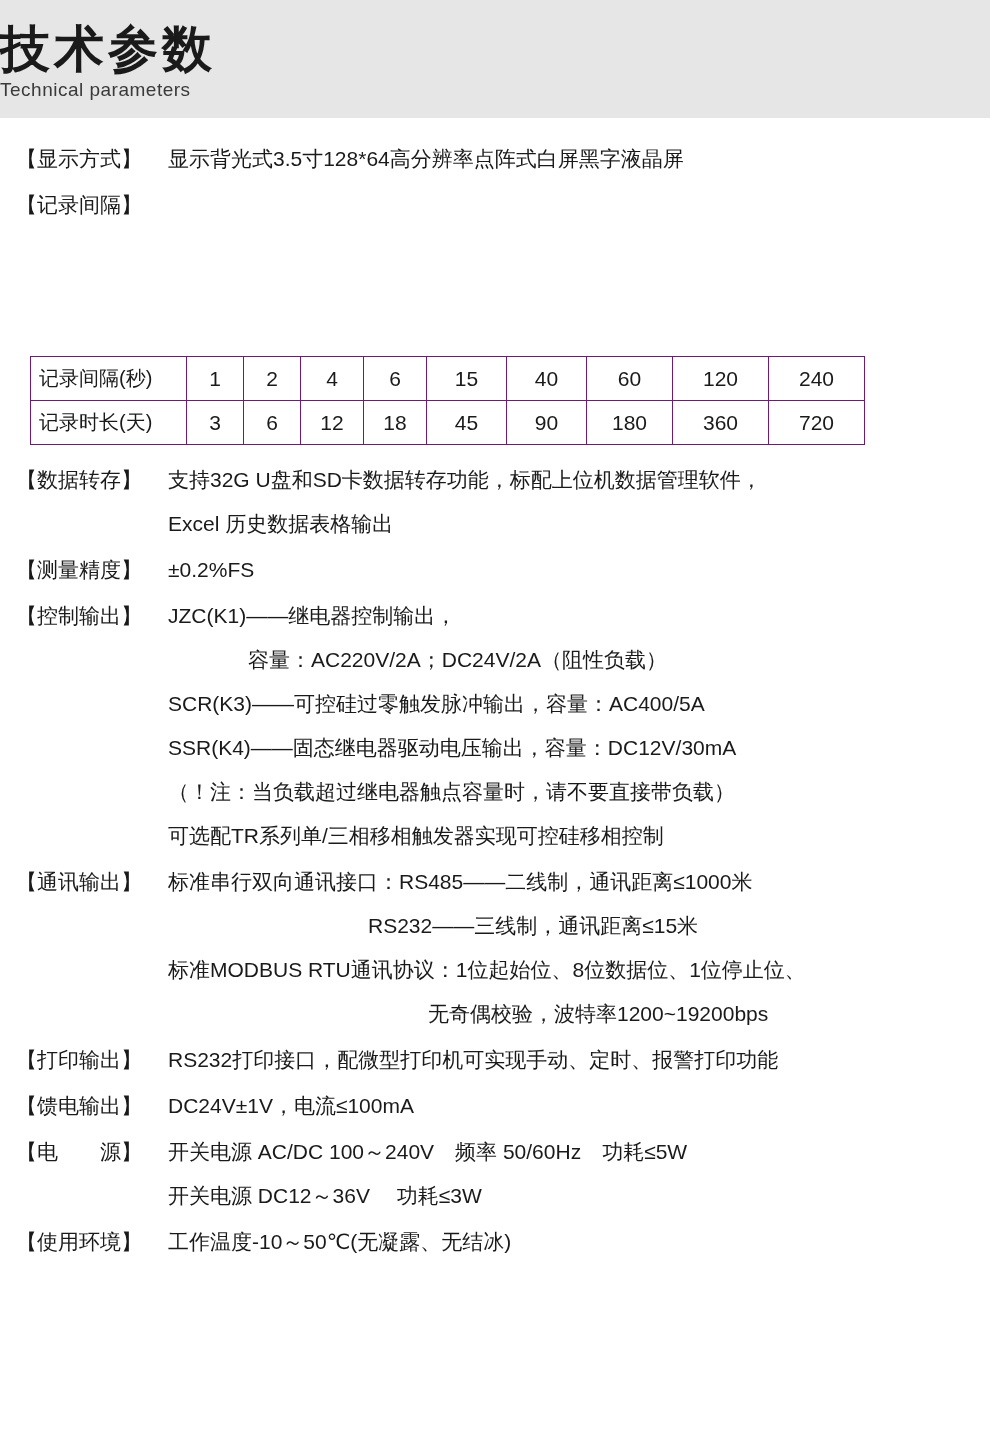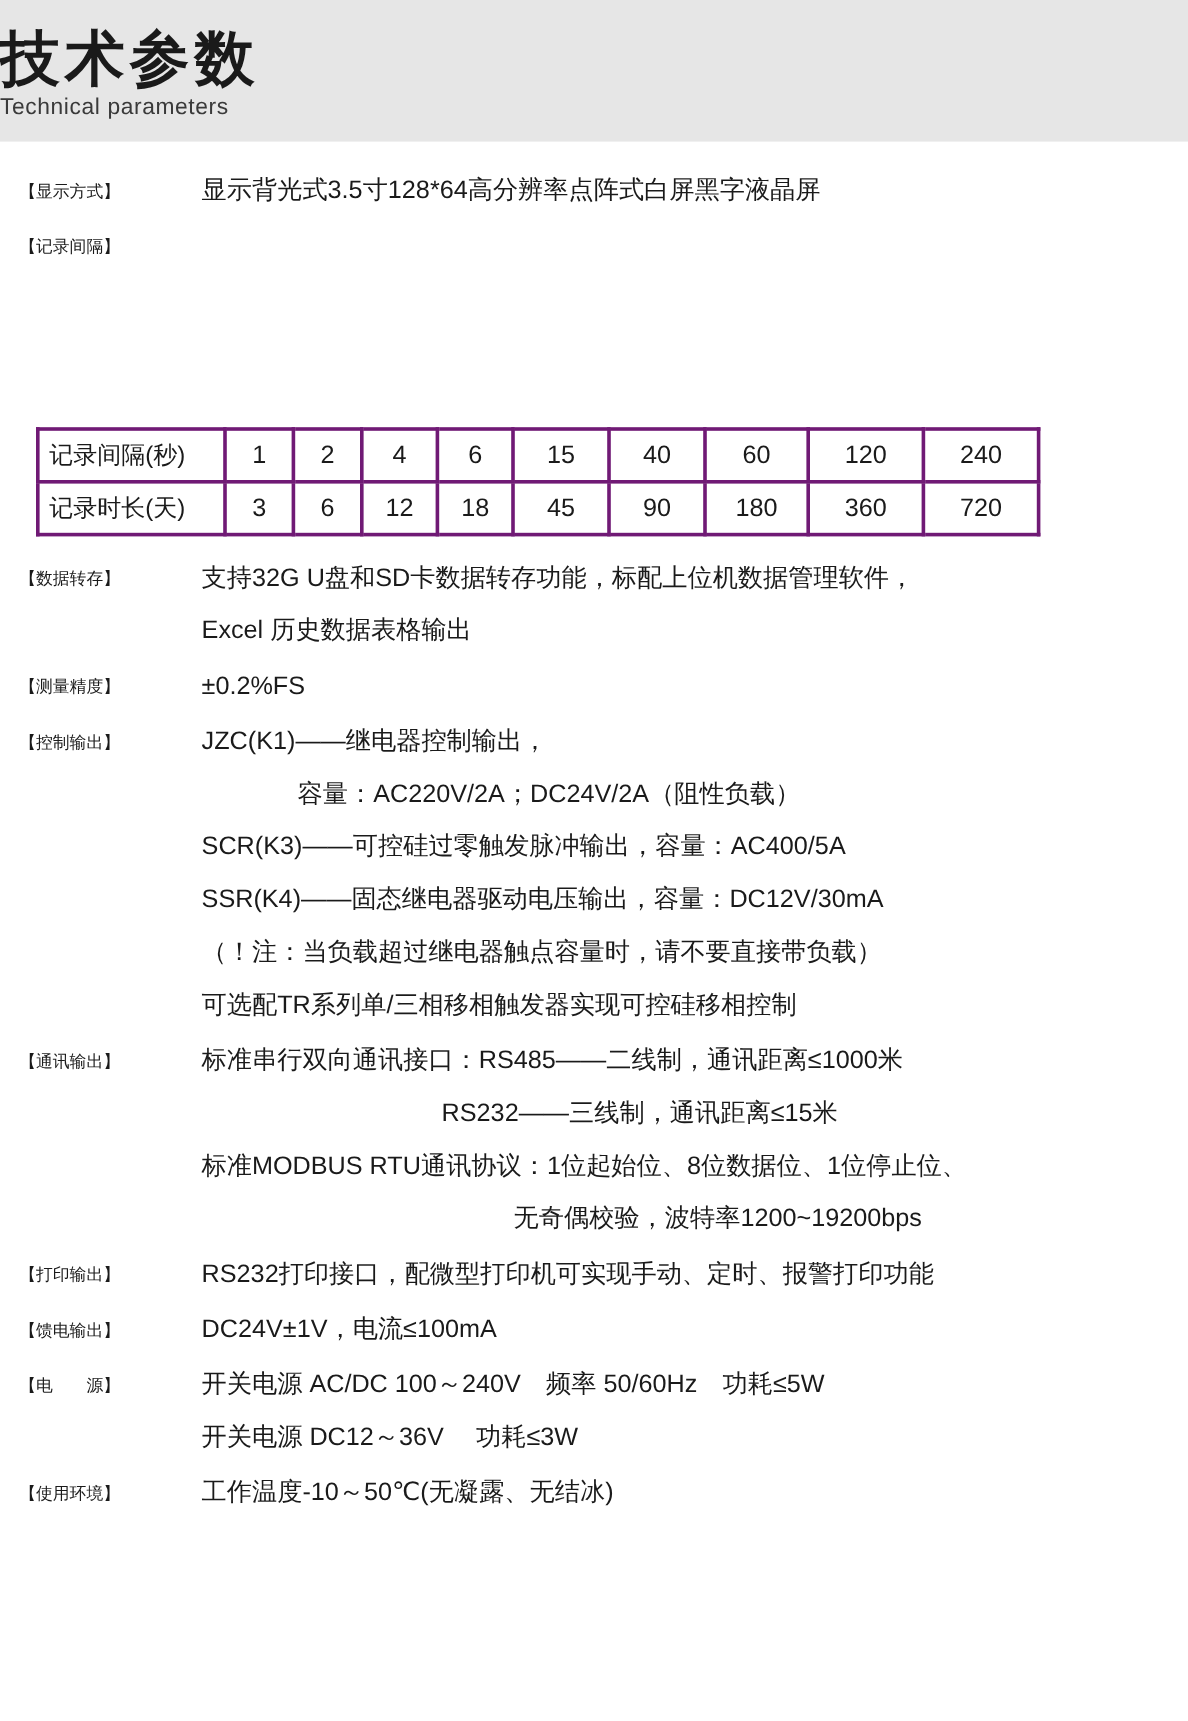--- a/index.html
+++ b/index.html
@@ -50,21 +50,21 @@
     box-sizing: border-box;
   }
   .row {
     display: flex;
     align-items: flex-start;
     margin-bottom: 16px;
   }
   .label {
     width: 152px;
     flex: 0 0 152px;
-    font-size: 14px;
+    font-size: 21px;
     line-height: 30px;
     white-space: nowrap;
   }
   .label-wide {
     letter-spacing: 0px;
   }
   .value {
     font-size: 21px;
     line-height: 30px;
     flex: 1;
@@ -82,21 +82,21 @@
 
   
   .table-wrap {
     margin: 4px 0 20px 14px;
   }
   table.spec-table {
     border-collapse: collapse;
     font-size: 21px;
   }
   table.spec-table td {
-    border: 3px solid #701a75;
+    border: 1px solid #701a75;
     height: 44px;
     text-align: center;
     padding: 0 6px;
     box-sizing: border-box;
   }
   table.spec-table td.head-cell {
     width: 156px;
     font-size: 20px;
     padding: 0 8px;
     text-align: left;

